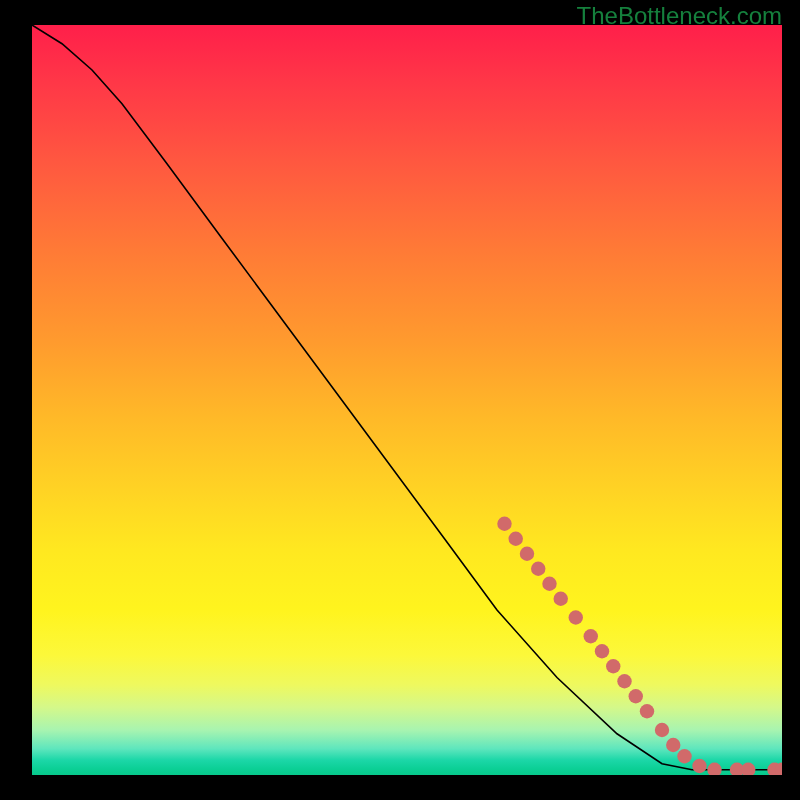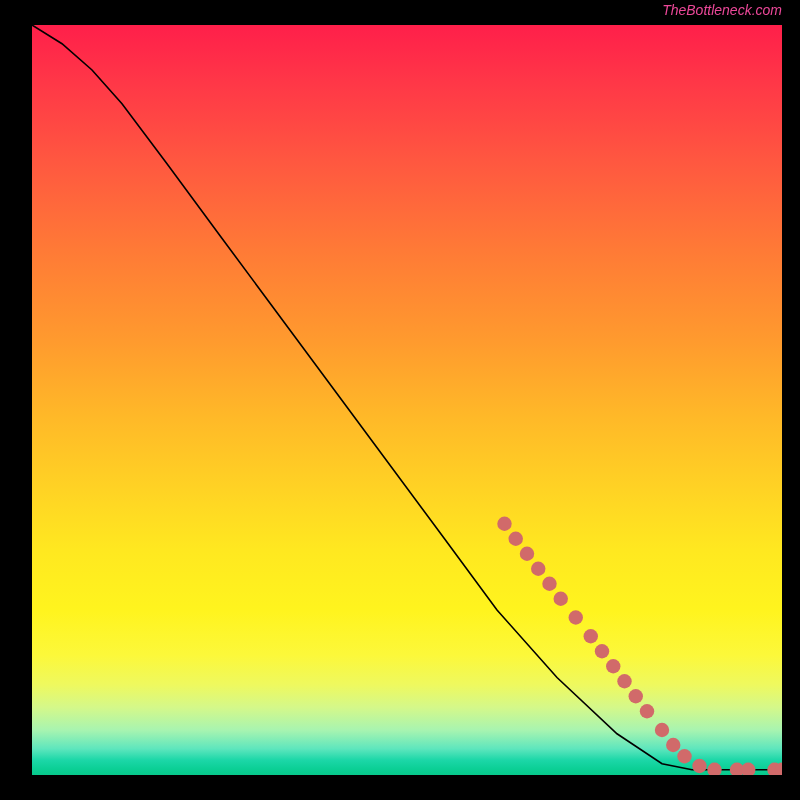--- a/index.html
+++ b/index.html
@@ -8,25 +8,24 @@
     height: 800px;
     background: #000;
     position: relative;
     font-family: Arial, sans-serif;
     overflow: hidden;
   }
   .attribution {
     position: absolute;
     top: 2px;
     right: 18px;
-    color: #ec4899;
-    font-size: 14px;
+    color: #15803d;
+    font-size: 24px;
     font-weight: 500;
     z-index: 10;
-    font-style: italic;
   }
   .plot-area {
     position: absolute;
     left: 32px;
     top: 25px;
     width: 750px;
     height: 750px;
   }
   .gradient-bg {
     position: absolute;

